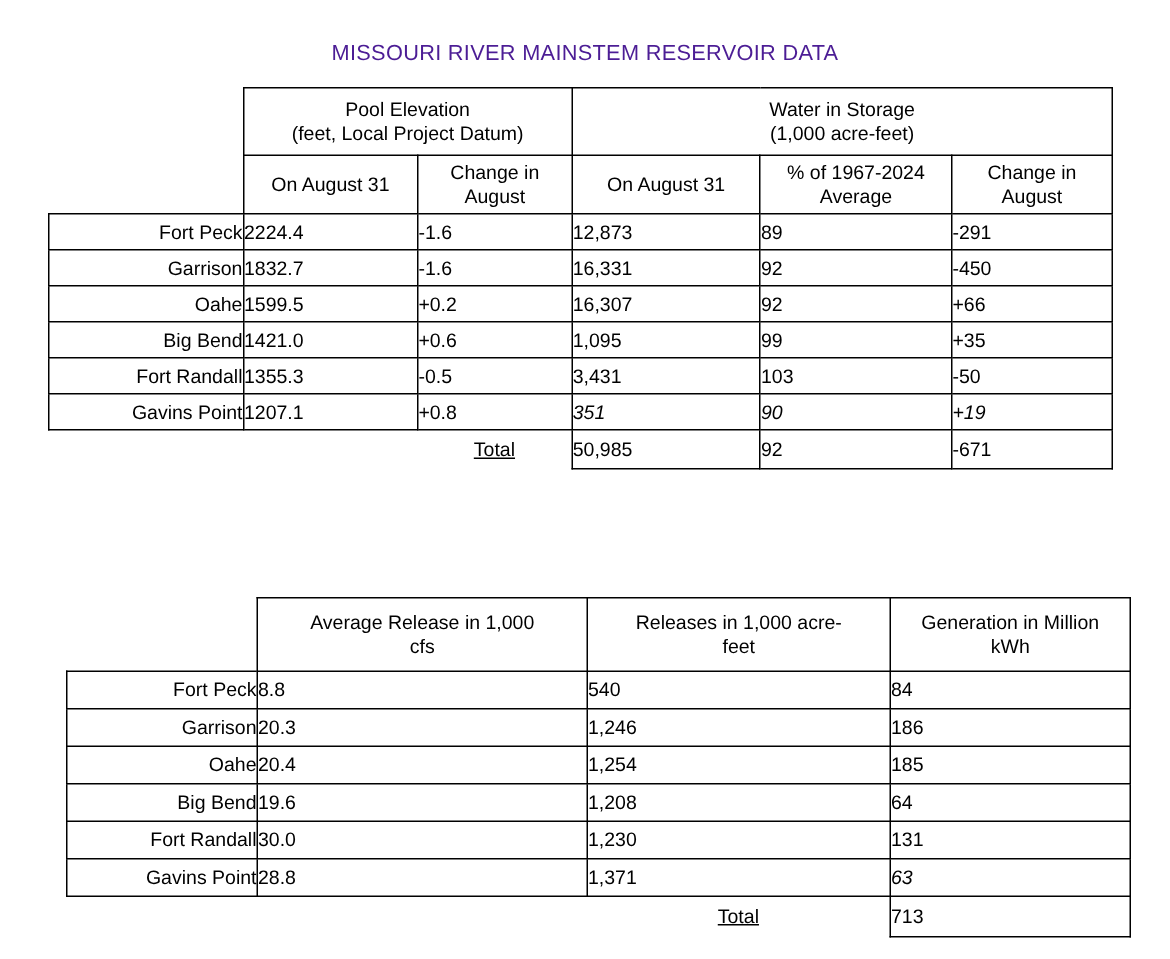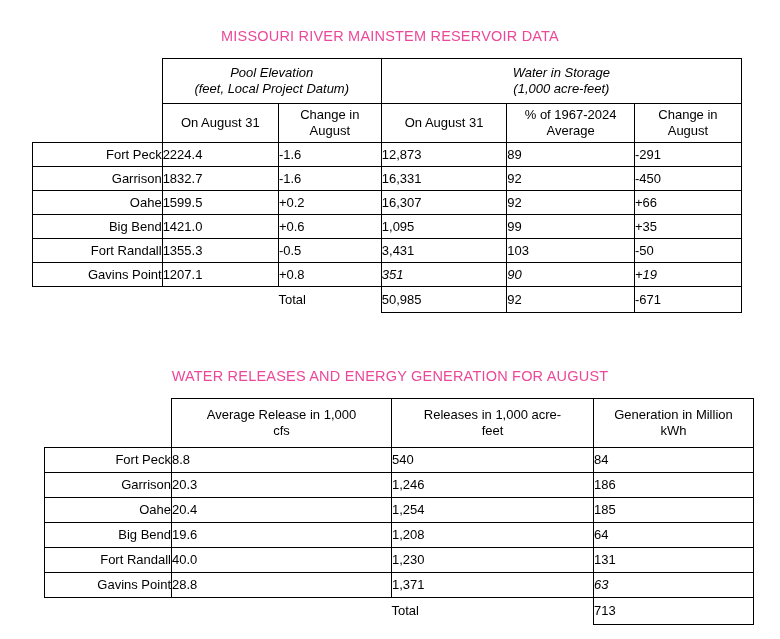--- a/index.html
+++ b/index.html
@@ -17,21 +17,21 @@
   }
 
   .page { position: relative; width: 780px; height: 639px; }
 
   .title {
     position: absolute;
     width: 100%;
     text-align: center;
     font-size: 14.5px;
     letter-spacing: 0.2px;
-    color: #ec4899;
+    color: #4c1d95;
     white-space: nowrap;
   }
   #title1 { top: 28px; }
   #title2 { top: 368px; }
 
   table.grid {
     position: absolute;
     border-collapse: collapse;
     font-size: 13px;
     table-layout: fixed;
@@ -41,38 +41,39 @@
     vertical-align: middle;
     line-height: 1.22;
   }
 
   
   .bx  { border: 1.3px solid #000; }
   .hdr { text-align: center; padding: 4px 3px; }
   .lbl { text-align: right;  padding: 2px 0 2px 7px; }
   .num { padding: 2px 3px; }
   .totlabel {
-    text-align: left;
+    text-align: center;
     padding: 2px 8px 2px 3px;
     border: none;
+    text-decoration: underline;
   }
   .blank { border: none; background: transparent; }
   .sep-top { border-top: 1.3px solid #b4b4b4; font-style: italic; }
 
   
   #table1 { left: 32px; top: 58px; width: 710px; }
   #table1 .c-name { width: 126px; }
   #table1 .c-pe1  { width: 113px; }
   #table1 .c-pe2  { width: 100px; }
   #table1 .c-ws1  { width: 122px; }
   #table1 .c-ws2  { width: 124px; }
   #table1 .c-ws3  { width: 104px; }
   #table1 tr.datarow td { height: 23px; }
   #table1 tr.totalrow td { height: 25px; }
-  #table1 td.grouphdr { height: 44px; font-style: italic; }
+  #table1 td.grouphdr { height: 44px; }
   #table1 td.subhdr   { height: 38px; }
 
   
   #table2 { left: 44px; top: 398px; width: 709px; }
   #table2 .c-name { width: 127px; }
   #table2 .c-a    { width: 220px; }
   #table2 .c-b    { width: 202px; }
   #table2 .c-c    { width: 160px; }
   #table2 tr.datarow td { height: 24px; }
   #table2 tr.totalrow td { height: 26px; }
@@ -185,21 +186,20 @@
         <td class="blank"></td>
         <td class="blank"></td>
         <td class="totlabel">Total</td>
         <td class="bx num">50,985</td>
         <td class="bx num">92</td>
         <td class="bx num">-671</td>
       </tr>
     </tbody>
   </table>
 
-  <div class="title" id="title2">WATER RELEASES AND ENERGY GENERATION FOR AUGUST</div>
 
   <table class="grid" id="table2">
     <colgroup>
       <col class="c-name">
         <col class="c-a">
         <col class="c-b">
         <col class="c-c">
     </colgroup>
     <tbody>
       <tr>
@@ -237,21 +237,21 @@
         <td class="bx num">185</td>
       </tr>
       <tr class="datarow">
         <td class="bx lbl">Big Bend</td>
         <td class="bx num">19.6</td>
         <td class="bx num">1,208</td>
         <td class="bx num">64</td>
       </tr>
       <tr class="datarow">
         <td class="bx lbl">Fort Randall</td>
-        <td class="bx num">40.0</td>
+        <td class="bx num">30.0</td>
         <td class="bx num">1,230</td>
         <td class="bx num">131</td>
       </tr>
       <tr class="datarow">
         <td class="bx lbl">Gavins Point</td>
         <td class="bx num">28.8</td>
         <td class="bx num">1,371</td>
         <td class="bx num sep-top">63</td>
       </tr>
 

